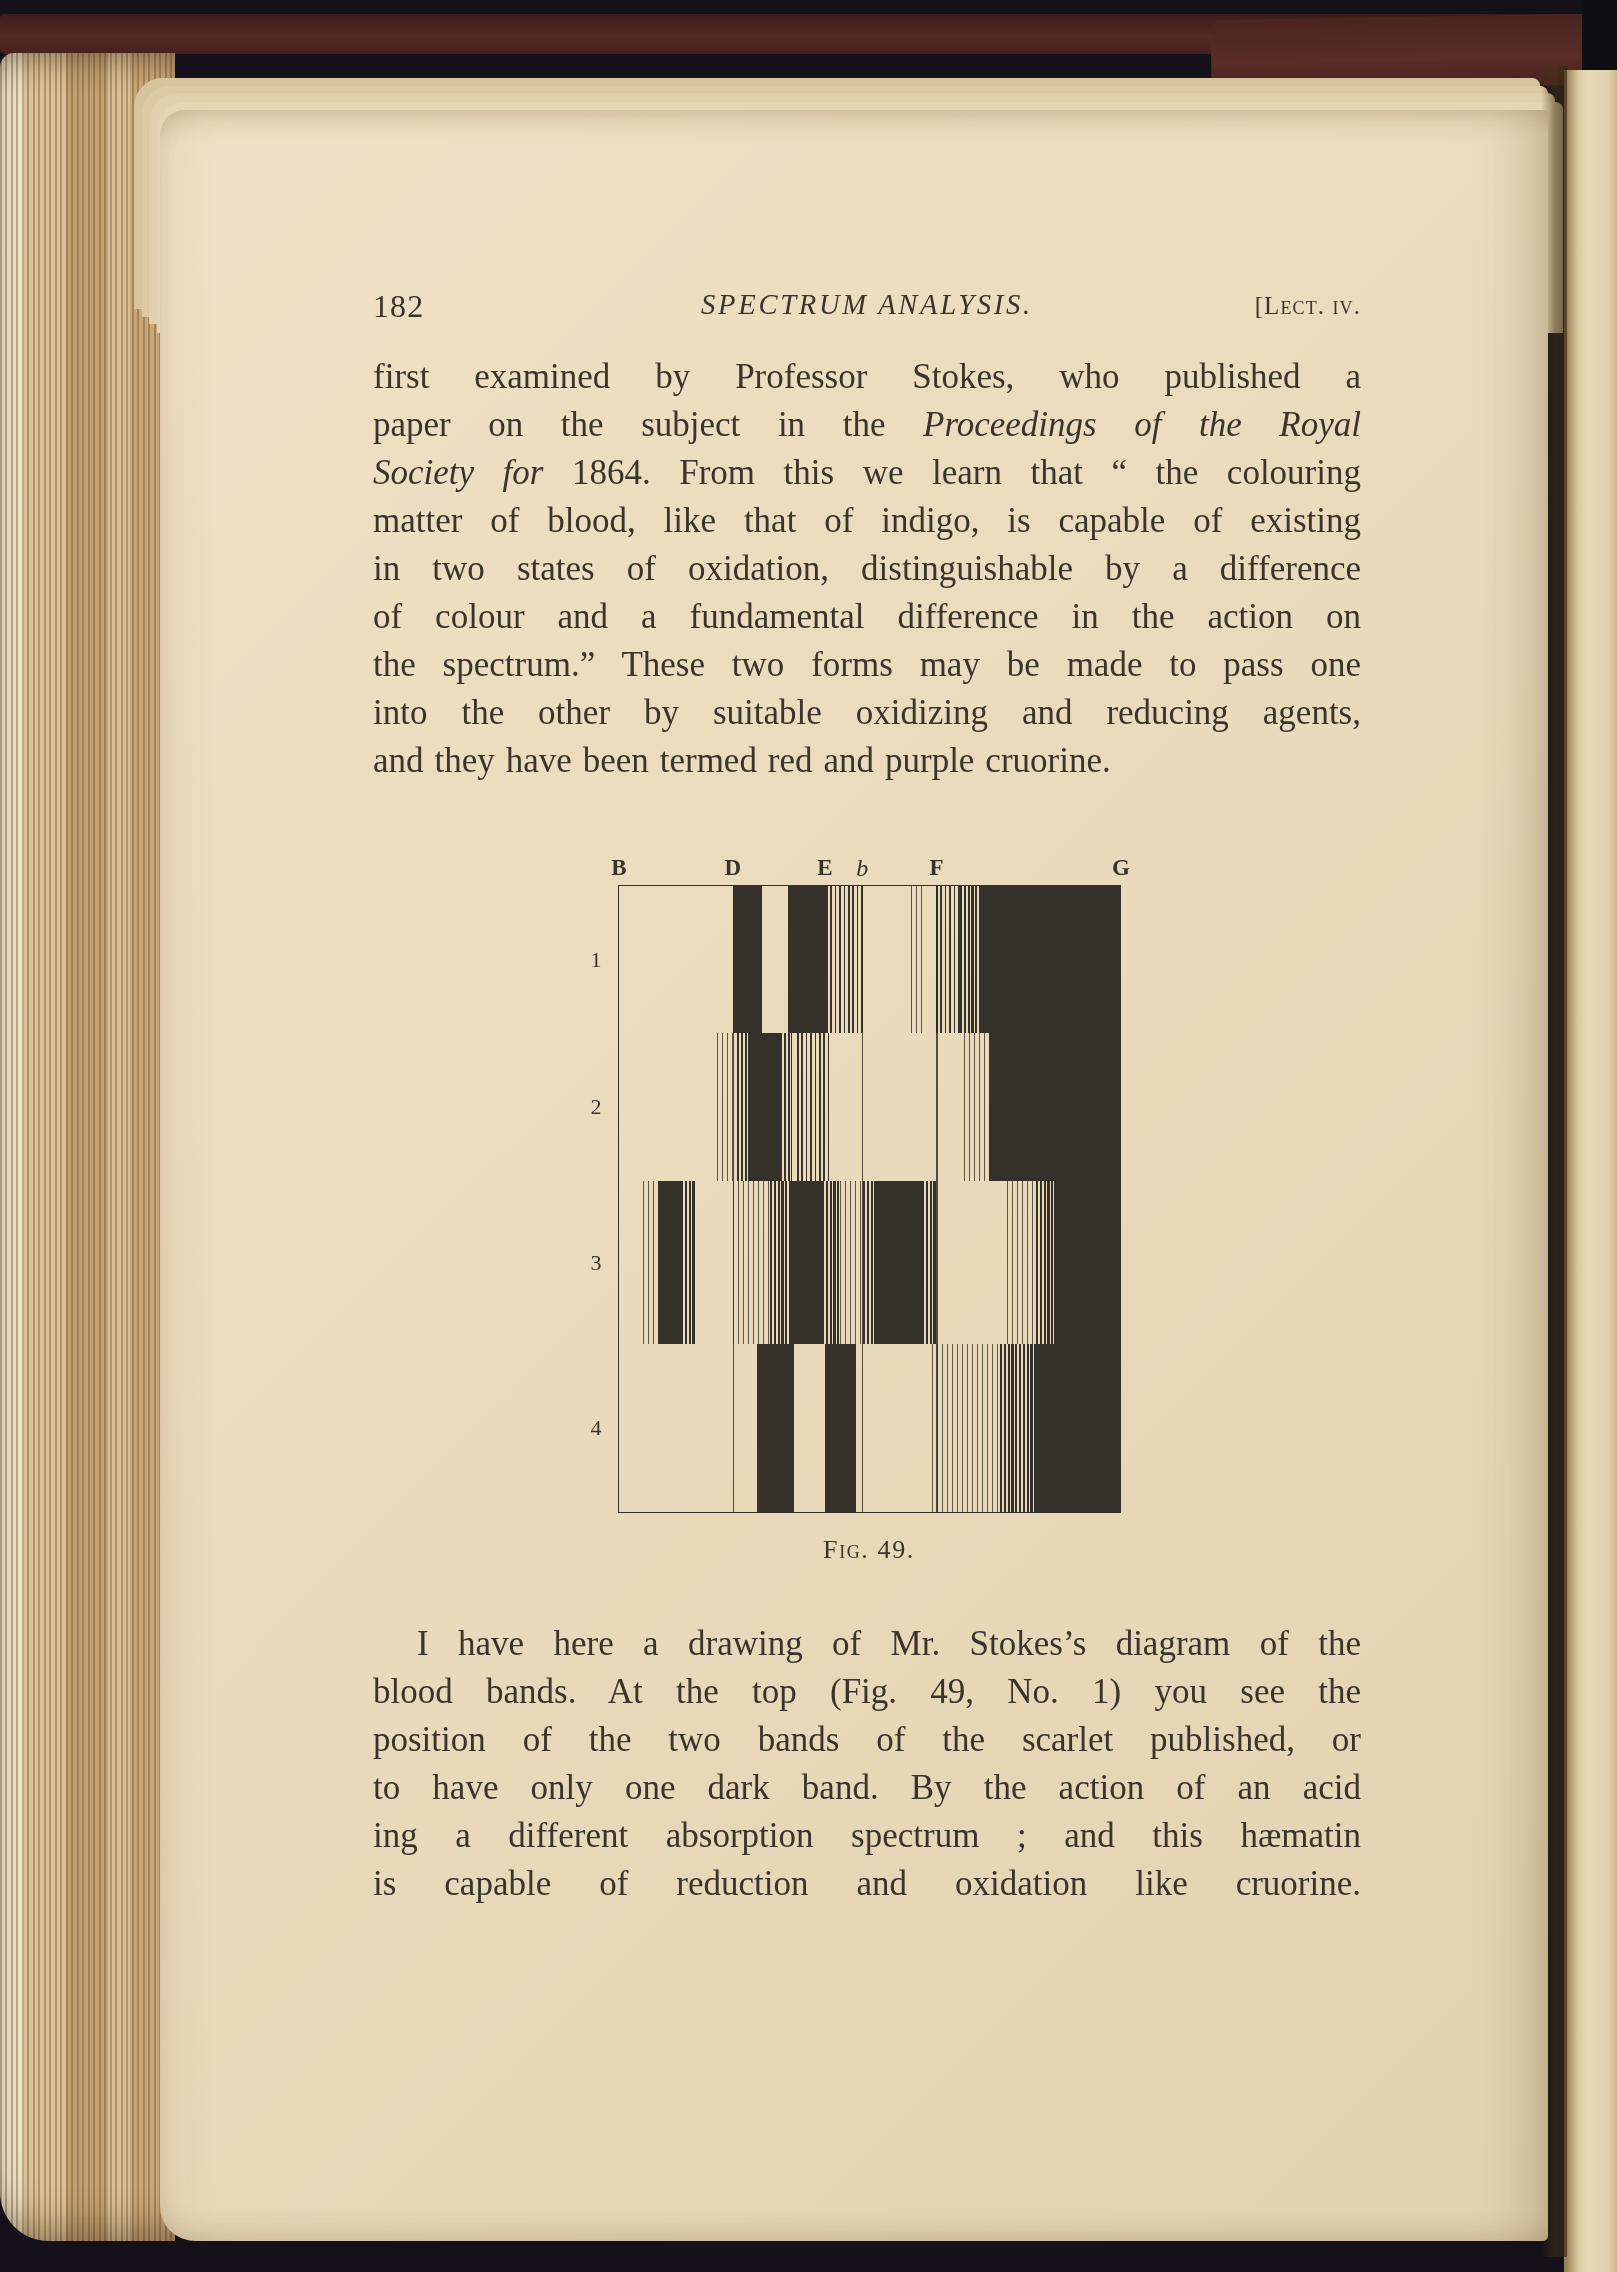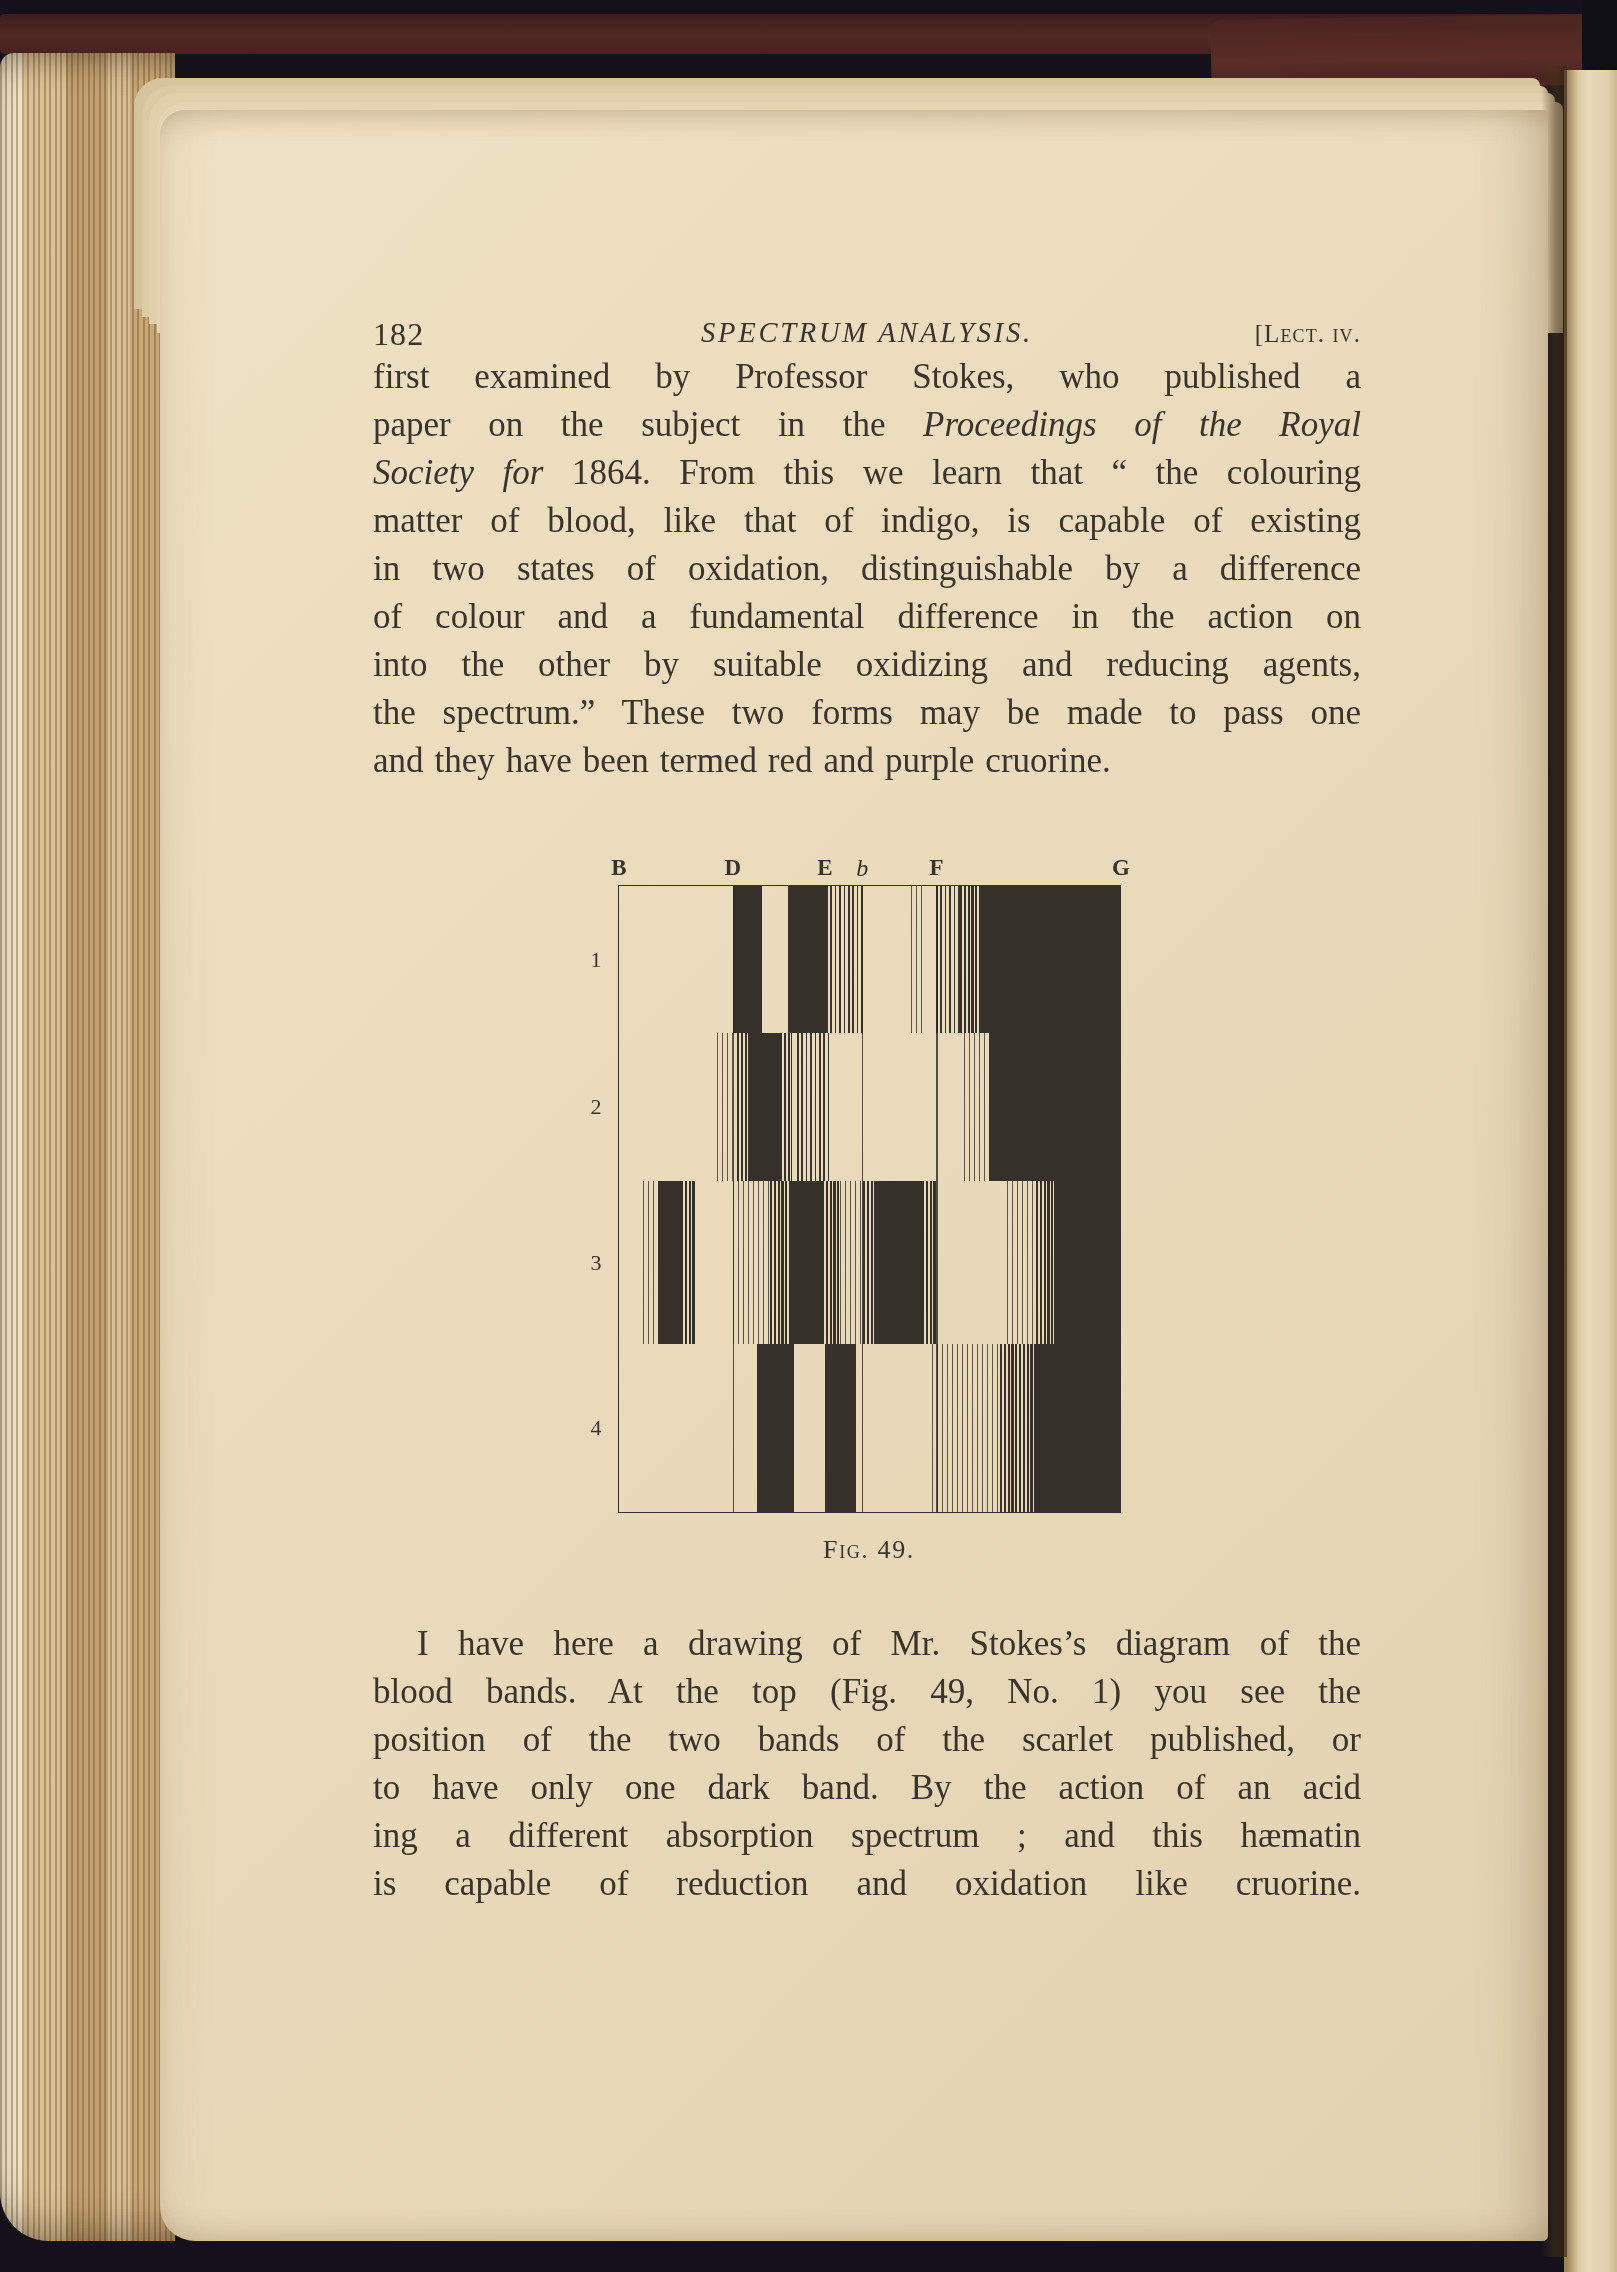--- a/index.html
+++ b/index.html
@@ -31,21 +31,21 @@
   .main-page{position:absolute;left:160px;top:110px;width:1388px;height:2131px;
     background:linear-gradient(135deg,#efe1c3 0%,#e9dabb 50%,#e2d2b0 100%);
     border-radius:25px 4.4px 5.5px 35px;
     box-shadow:inset -44px 0 60px -33px rgba(92,62,30,.30),
                inset 0 18.7px 30px -21px rgba(110,80,40,.35),
                inset 38px 0 66px -49px rgba(110,80,40,.20),
                inset 0 -22px 33px -25px rgba(100,70,35,.25);}
 
   
   .ink{color:#3a342c;}
-  #header-row{position:absolute;left:373px;top:286px;width:988px;height:38px;margin-top:28px;}
+  #header-row{position:absolute;left:373px;top:286px;width:988px;height:38px;}
   #page-number{position:absolute;left:0;top:2.2px;font-size:32px;letter-spacing:1.1px;}
   #running-title{position:absolute;left:50%;transform:translateX(-50%);top:3.3px;
     font-style:italic;font-size:28.6px;letter-spacing:2.7px;white-space:nowrap;}
   #lecture-ref{position:absolute;right:0;top:5.5px;font-size:25px;font-variant:small-caps;letter-spacing:1.1px;}
 
   .para{position:absolute;left:373px;width:988px;}
   #paragraph1{top:353px;}
   #paragraph2{top:1620px;}
   .line{width:100%;height:48px;line-height:48px;font-size:35px;
     text-align:justify;text-align-last:justify;white-space:normal;word-spacing:2.2px;}
@@ -91,22 +91,22 @@
     <span id="lecture-ref">[Lect. iv.</span>
   </div>
 
   <div id="paragraph1" class="para ink">
       <div class="line"><span>first examined by Professor Stokes, who published a</span></div>
       <div class="line"><span>paper on the subject in the </span><span class="it">Proceedings of the Royal</span></div>
       <div class="line"><span class="it">Society for</span><span> 1864.  From this we learn that “ the colouring</span></div>
       <div class="line"><span>matter of blood, like that of indigo, is capable of existing</span></div>
       <div class="line"><span>in two states of oxidation, distinguishable by a difference</span></div>
       <div class="line"><span>of colour and a fundamental difference in the action on</span></div>
+      <div class="line"><span>the spectrum.”  These two forms may be made to pass one</span></div>
       <div class="line"><span>into the other by suitable oxidizing and reducing agents,</span></div>
-      <div class="line"><span>the spectrum.”  These two forms may be made to pass one</span></div>
       <div class="line natural"><span>and they have been termed red and purple cruorine.</span></div>
     </div>
 
   <div id="figure">
       <span class="fig-label" style="left: 0%;">B</span>
       <span class="fig-label" style="left: 22.65%;">D</span>
       <span class="fig-label" style="left: 41%;">E</span>
       <span class="fig-label it" style="left: 48.47%;">b</span>
       <span class="fig-label" style="left: 63.24%;">F</span>
       <span class="fig-label" style="left: 100%;">G</span>

